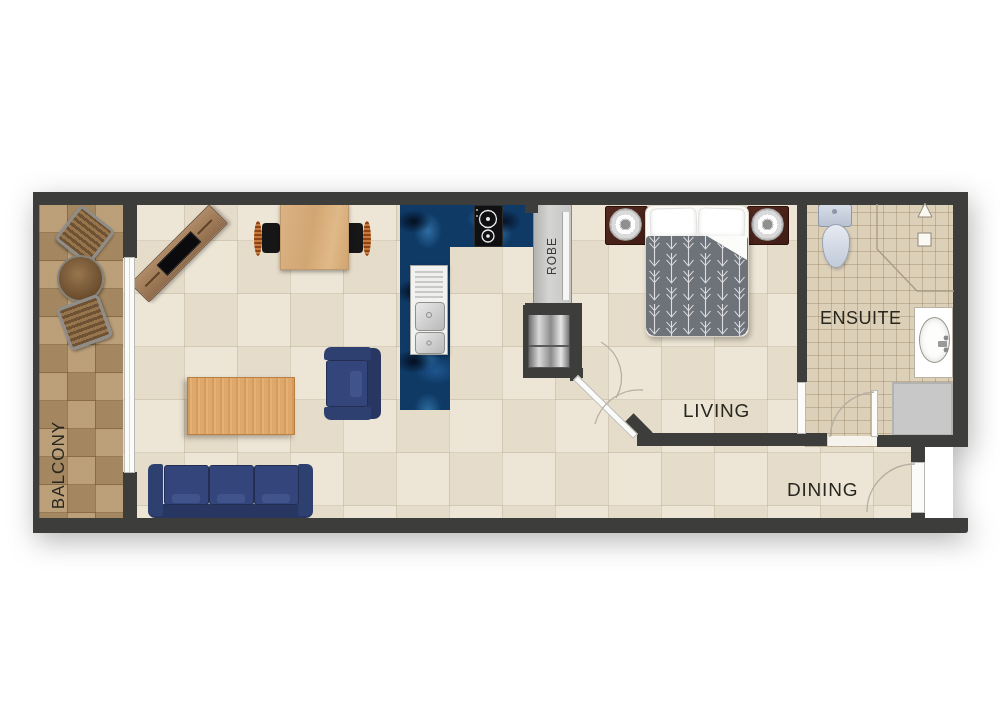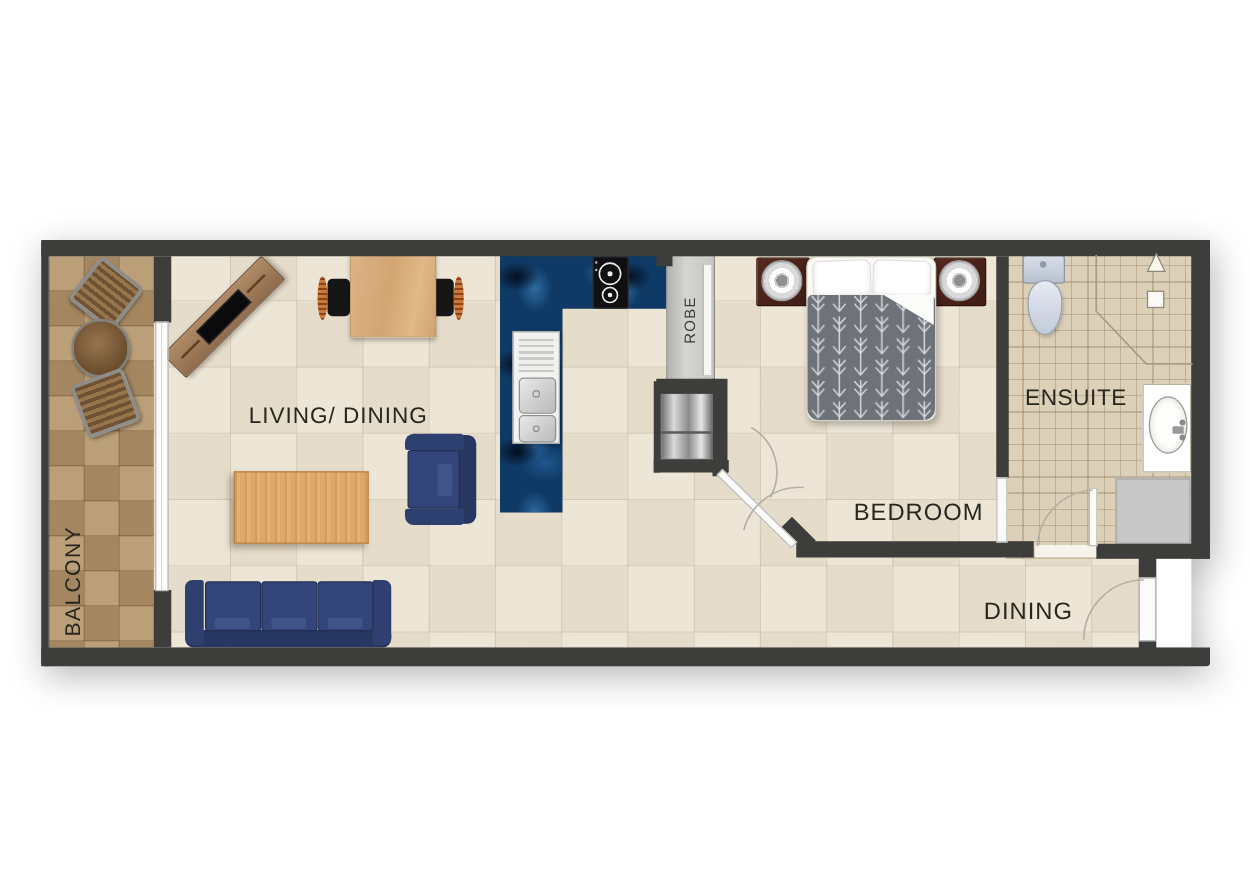--- a/index.html
+++ b/index.html
@@ -200,21 +200,20 @@
       <circle cx="477" cy="210" r="1" fill="#bbb" stroke="none"></circle>
       <circle cx="477" cy="216" r="1" fill="#bbb" stroke="none"></circle>
     </g>
 
     <g>
       <circle cx="429" cy="315" r="2.6" fill="none" stroke="#8f8f8c" stroke-width="1"></circle>
       <circle cx="429" cy="343" r="2.2" fill="none" stroke="#8f8f8c" stroke-width="1"></circle>
     </g>
   </svg>
 
-  <div class="label" style="left:199px;top:322px;font-size:18px;letter-spacing:.8px;">LIVING/ DINING</div>
-  <div class="label" style="left:683px;top:400px;font-size:19px;letter-spacing:.8px;">BEDROOM</div>
+  <div class="label" style="left:683px;top:400px;font-size:19px;letter-spacing:.8px;">LIVING</div>
   <div class="label" style="left:820px;top:308px;font-size:18px;letter-spacing:.5px;text-align:center;">ENSUITE</div>
   <div class="label" style="left:787px;top:479px;font-size:19px;letter-spacing:.8px;">DINING</div>
   <div class="label vlabel" style="left:59px;top:465px;font-size:17px;letter-spacing:1px;">BALCONY</div>
   <div class="label vlabel" style="left:552px;top:256px;font-size:12px;letter-spacing:1px;color:#3a3a36;">ROBE</div>
 
  </div>
 </div>
 
 </body></html>

